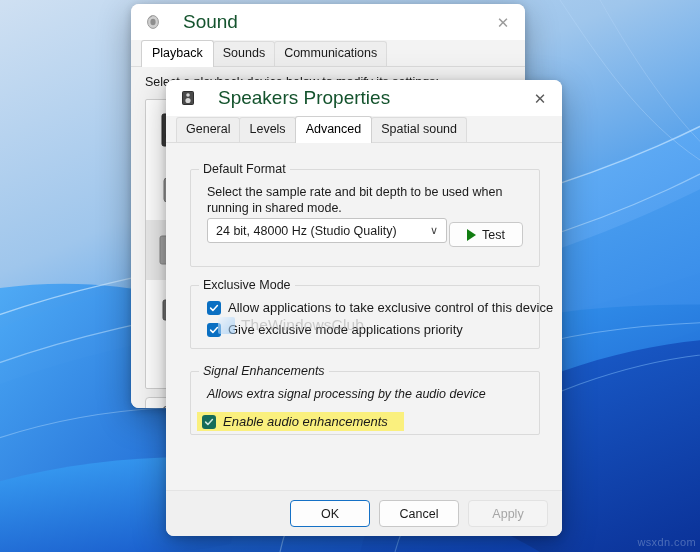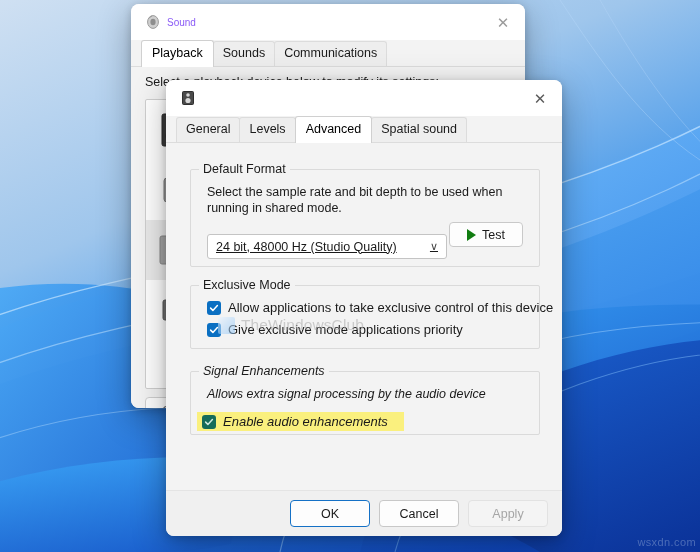--- a/index.html
+++ b/index.html
@@ -25,21 +25,21 @@
     border-radius:8px;
     box-shadow:0 10px 34px rgba(0,0,0,.30), 0 2px 8px rgba(0,0,0,.18);
     overflow:hidden;
   }
   .titlebar{
     height:36px;background:#ffffff;
     display:flex;align-items:center;position:relative;
   }
   .title-icon{width:16px;height:16px;margin-left:14px;flex:0 0 auto;position:relative;}
   .title-text{
-    margin-left:6px;font-size:10px;color:#8b5cf6;
+    margin-left:22px;font-size:19px;color:#14532d;
     font-family:"Liberation Sans",sans-serif;white-space:nowrap;
   }
   .title-close{
     position:absolute;right:0;top:0;width:44px;height:36px;
     display:flex;align-items:center;justify-content:center;
     font-size:15px;line-height:1;color:#5b5b5b;
   }
   .title-close.inactive{color:#9b9b9b;}
 
   
@@ -270,36 +270,37 @@
 
 <div class="win" id="props-window">
   <div class="titlebar">
     <span class="title-icon">
       <svg width="16" height="16" viewBox="0 0 16 16">
         <rect x="2.5" y="1.5" width="11" height="13" rx="1" fill="#4a4a4a" stroke="#2f2f2f"></rect>
         <circle cx="8" cy="5" r="1.8" fill="#d8d8d8"></circle>
         <circle cx="8" cy="10.5" r="2.6" fill="#d8d8d8"></circle>
       </svg>
     </span>
+    <span class="title-text">Speakers Properties</span>
     <span class="title-close">✕</span>
   </div>
 
   <div class="tabstrip">
     <div class="tab">General</div>
     <div class="tab">Levels</div>
     <div class="tab active">Advanced</div>
     <div class="tab">Spatial sound</div>
   </div>
 
   <div class="props-body">
 
     <div class="group" style="left:24px;top:26px;width:348px;height:96px;">
       <span class="group-label">Default Format</span>
       <div class="body-text" style="position:absolute;left:16px;top:14px;width:316px;">Select the sample rate and bit depth to be used when running in shared mode.</div>
-      <div class="combo" style="left:16px;top:64px;width:240px;text-decoration:underline;">
+      <div class="combo" style="left:16px;top:48px;width:240px;">
         <span>24 bit, 48000 Hz (Studio Quality)</span>
         <span class="chev">∨</span>
       </div>
       <div class="testbtn" style="left:258px;top:52px;width:74px;">
         <span class="play-tri"></span>
         <span>Test</span>
       </div>
     </div>
 
     <div class="group" style="left:24px;top:142px;width:348px;height:62px;">

